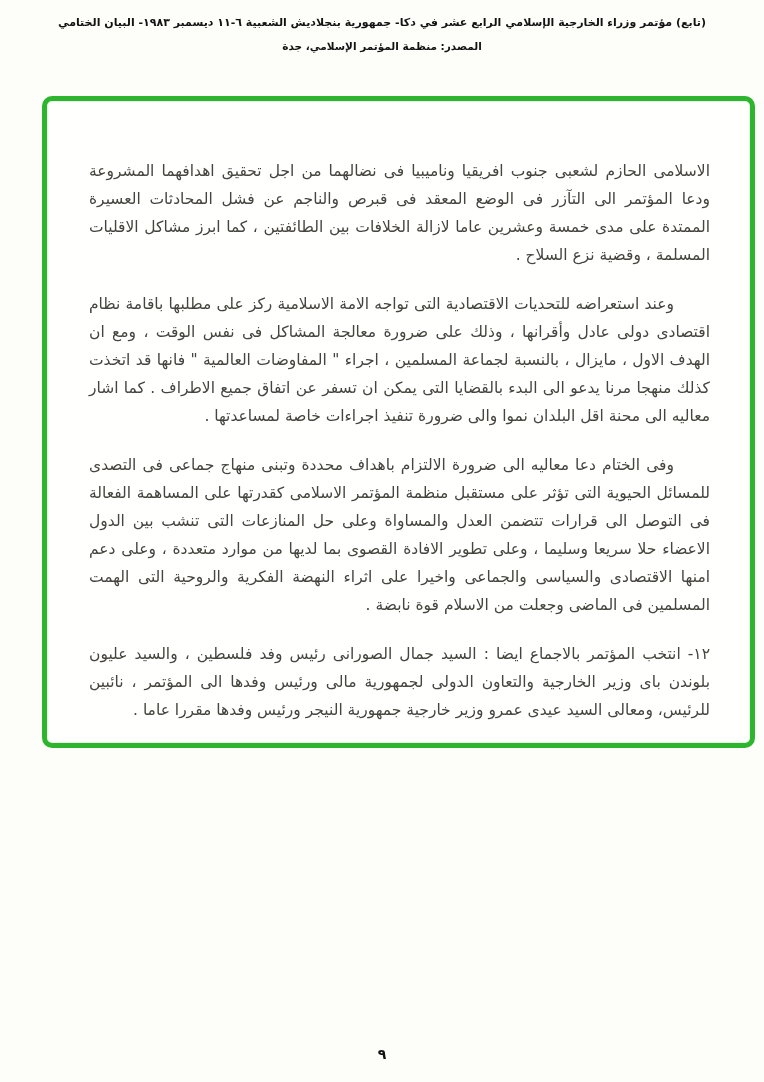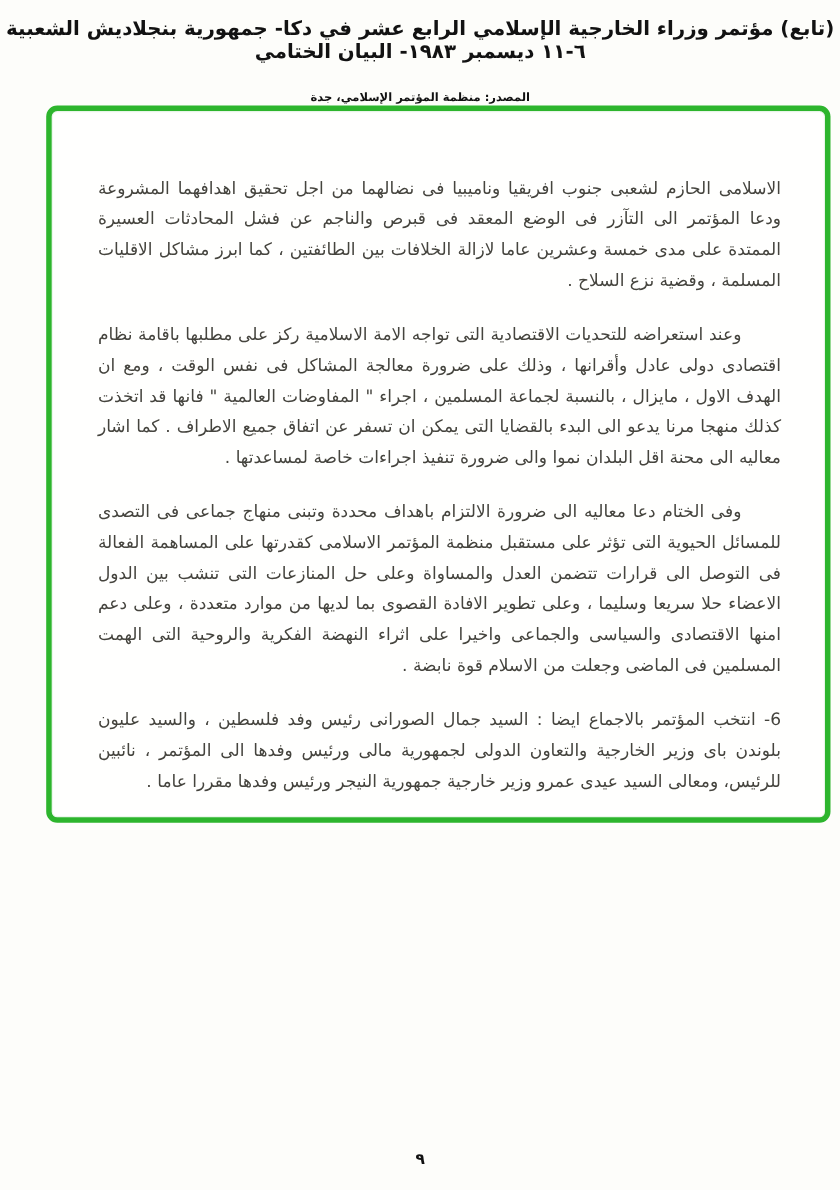--- a/index.html
+++ b/index.html
@@ -12,28 +12,28 @@
   }
 
   
   .doc-header {
     direction: rtl;
     text-align: center;
     padding-top: 16px;
     color: #121212;
   }
   .doc-header .line1 {
-    font-size: 18px;
+    font-size: 11px;
     font-weight: bold;
     letter-spacing: 0.2px;
   }
   .doc-header .line2 {
     font-size: 10.5px;
     font-weight: bold;
-    margin-top: 25px;
+    margin-top: 11px;
   }
 
   
   .scan-frame {
     position: absolute;
     left: 42px;
     top: 96px;
     width: 713px;
     height: 652px;
     border: 5px solid #2db52d;
@@ -73,17 +73,17 @@
 <div class="doc-header">
   <div class="line1">(تابع) مؤتمر وزراء الخارجية الإسلامي الرابع عشر في دكا- جمهورية بنجلاديش الشعبية ٦-١١ ديسمبر ١٩٨٣- البيان الختامي</div>
   <div class="line2">المصدر: منظمة المؤتمر الإسلامي، جدة</div>
 </div>
 
 <div class="scan-frame">
   <div class="scan-content">
     <p class="para">الاسلامى الحازم لشعبى جنوب افريقيا وناميبيا فى نضالهما من اجل تحقيق اهدافهما المشروعة ودعا المؤتمر الى التآزر فى الوضع المعقد فى قبرص والناجم عن فشل المحادثات العسيرة الممتدة على مدى خمسة وعشرين عاما لازالة الخلافات بين الطائفتين ، كما ابرز مشاكل الاقليات المسلمة ، وقضية نزع السلاح .</p>
     <p class="para indent">وعند استعراضه للتحديات الاقتصادية التى تواجه الامة الاسلامية ركز على مطلبها باقامة نظام اقتصادى دولى عادل وأقرانها ، وذلك على ضرورة معالجة المشاكل فى نفس الوقت ، ومع ان الهدف الاول ، مايزال ، بالنسبة لجماعة المسلمين ، اجراء " المفاوضات العالمية " فانها قد اتخذت كذلك منهجا مرنا يدعو الى البدء بالقضايا التى يمكن ان تسفر عن اتفاق جميع الاطراف . كما اشار معاليه الى محنة اقل البلدان نموا والى ضرورة تنفيذ اجراءات خاصة لمساعدتها .</p>
     <p class="para indent">وفى الختام دعا معاليه الى ضرورة الالتزام باهداف محددة وتبنى منهاج جماعى فى التصدى للمسائل الحيوية التى تؤثر على مستقبل منظمة المؤتمر الاسلامى كقدرتها على المساهمة الفعالة فى التوصل الى قرارات تتضمن العدل والمساواة وعلى حل المنازعات التى تنشب بين الدول الاعضاء حلا سريعا وسليما ، وعلى تطوير الافادة القصوى بما لديها من موارد متعددة ، وعلى دعم امنها الاقتصادى والسياسى والجماعى واخيرا على اثراء النهضة الفكرية والروحية التى الهمت المسلمين فى الماضى وجعلت من الاسلام قوة نابضة .</p>
-    <p class="para item">6- انتخب المؤتمر بالاجماع ايضا : السيد جمال الصورانى رئيس وفد فلسطين ، والسيد عليون بلوندن باى وزير الخارجية والتعاون الدولى لجمهورية مالى ورئيس وفدها الى المؤتمر ، نائبين للرئيس، ومعالى السيد عيدى عمرو وزير خارجية جمهورية النيجر ورئيس وفدها مقررا عاما .</p>
+    <p class="para item">١٢- انتخب المؤتمر بالاجماع ايضا : السيد جمال الصورانى رئيس وفد فلسطين ، والسيد عليون بلوندن باى وزير الخارجية والتعاون الدولى لجمهورية مالى ورئيس وفدها الى المؤتمر ، نائبين للرئيس، ومعالى السيد عيدى عمرو وزير خارجية جمهورية النيجر ورئيس وفدها مقررا عاما .</p>
   </div>
 </div>
 
 <div class="page-number">٩</div>
 
 </body></html>

